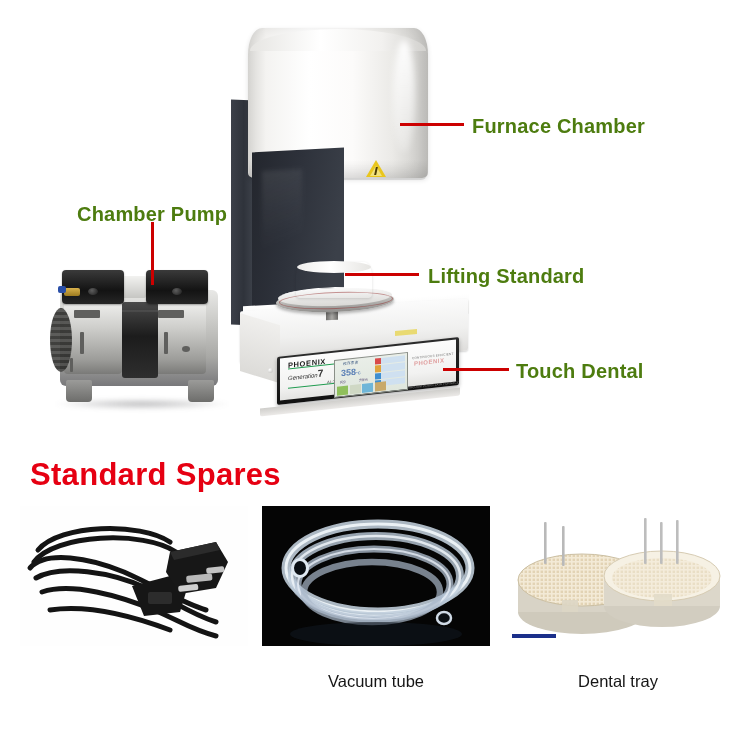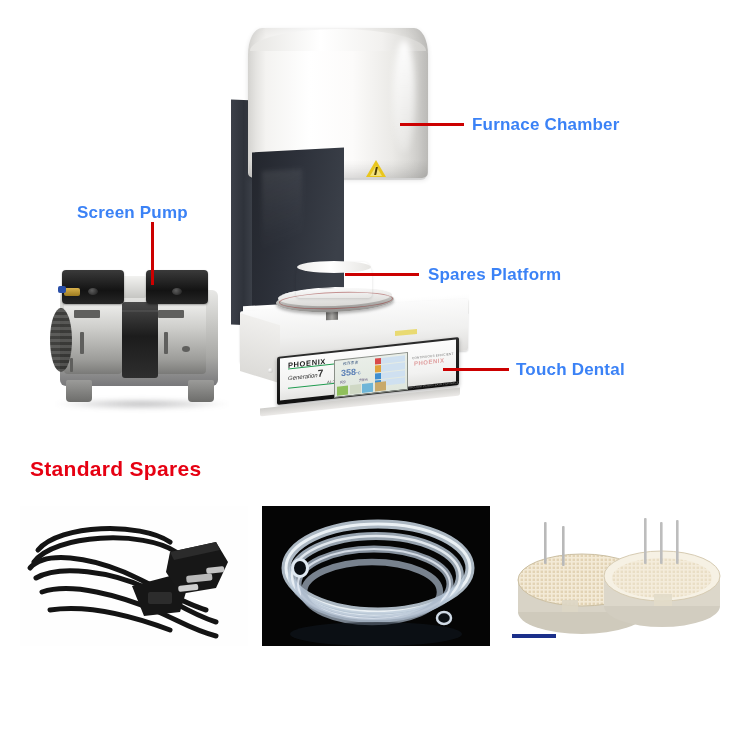--- a/index.html
+++ b/index.html
@@ -288,34 +288,34 @@
   .pump-foot-r { left: 146px; }
   .pump-shadow {
     position: absolute; left: 10px; top: 136px; width: 180px; height: 12px;
     background: radial-gradient(ellipse at 50% 50%, rgba(70,70,75,.35), rgba(255,255,255,0) 70%);
     filter: blur(2px);
   }
 
   
   .lbl {
     position: absolute;
-    font-size: 17px;
-    color: #3b82f6;
+    font-size: 20px;
+    color: #4d7c0f;
     font-weight: bold;
     white-space: nowrap;
     letter-spacing: .2px;
   }
   .leader { position: absolute; background: #cc0000; }
   .leader-h { height: 3px; }
   .leader-v { width: 3px; }
 
   
   .spares-title {
     position: absolute; left: 30px; top: 457px;
-    font-size: 21px; font-weight: bold; color: #e60012;
+    font-size: 31px; font-weight: bold; color: #e60012;
     letter-spacing: .3px;
   }
   .spare-card { position: absolute; top: 506px; width: 228px; height: 140px; overflow: hidden; }
   .spare-card.c1 { left: 20px; background: #fefefe; }
   .spare-card.c2 { left: 262px; background: #050505; }
   .spare-card.c3 { left: 504px; background: #ffffff; }
   .spare-cap {
     position: absolute; top: 672px; width: 228px; text-align: center;
     font-size: 16.5px; color: #151515;
   }
@@ -436,25 +436,25 @@
       </div>
       <div class="pump-brass"></div>
       <div class="pump-blue"></div>
       <div class="pump-foot-l"></div>
       <div class="pump-foot-r"></div>
     </div>
 
     <div class="leader leader-h" style="left:400px; top:123px; width:64px;"></div>
     <div class="lbl" style="left:472px; top:115px;">Furnace Chamber</div>
 
-    <div class="lbl" style="left:77px; top:203px;">Screen Pump</div>
+    <div class="lbl" style="left:77px; top:203px;">Chamber Pump</div>
     <div class="leader leader-v" style="left:151px; top:222px; height:63px;"></div>
 
     <div class="leader leader-h" style="left:345px; top:273px; width:74px;"></div>
-    <div class="lbl" style="left:428px; top:265px;">Spares Platform</div>
+    <div class="lbl" style="left:428px; top:265px;">Lifting Standard</div>
 
     <div class="leader leader-h" style="left:443px; top:368px; width:66px;"></div>
     <div class="lbl" style="left:516px; top:360px;">Touch Dental</div>
   </div>
 
   <div class="spares-title">Standard Spares</div>
 
   <div class="spare-card c1">
     <svg class="cord-svg" width="228" height="140" viewBox="0 0 228 140">
       <g fill="none" stroke="#141414" stroke-linecap="round">
@@ -525,14 +525,16 @@
         <ellipse cx="158" cy="72" rx="50" ry="20" fill="url(#honey)" opacity=".65"></ellipse>
         <rect x="140" y="12" width="2.6" height="46" rx="1" fill="#bdbdbd"></rect>
         <rect x="156" y="16" width="2.6" height="42" rx="1" fill="#bdbdbd"></rect>
         <rect x="172" y="14" width="2.6" height="44" rx="1" fill="#bdbdbd"></rect>
         <rect x="150" y="88" width="18" height="12" fill="#e2dbc9" opacity=".9"></rect>
       </g>
       <rect x="8" y="128" width="44" height="4" fill="#1b2f8a"></rect>
     </svg>
   </div>
 
+  <div class="spare-cap c2">Vacuum tube</div>
+  <div class="spare-cap c3">Dental tray</div>
 
 </div>
 
 </body></html>

